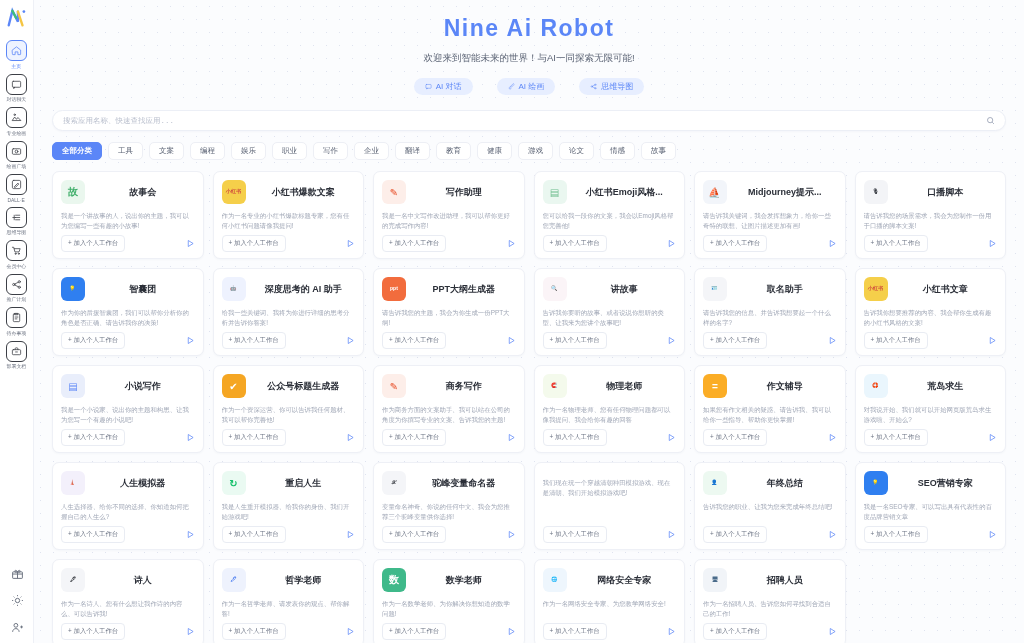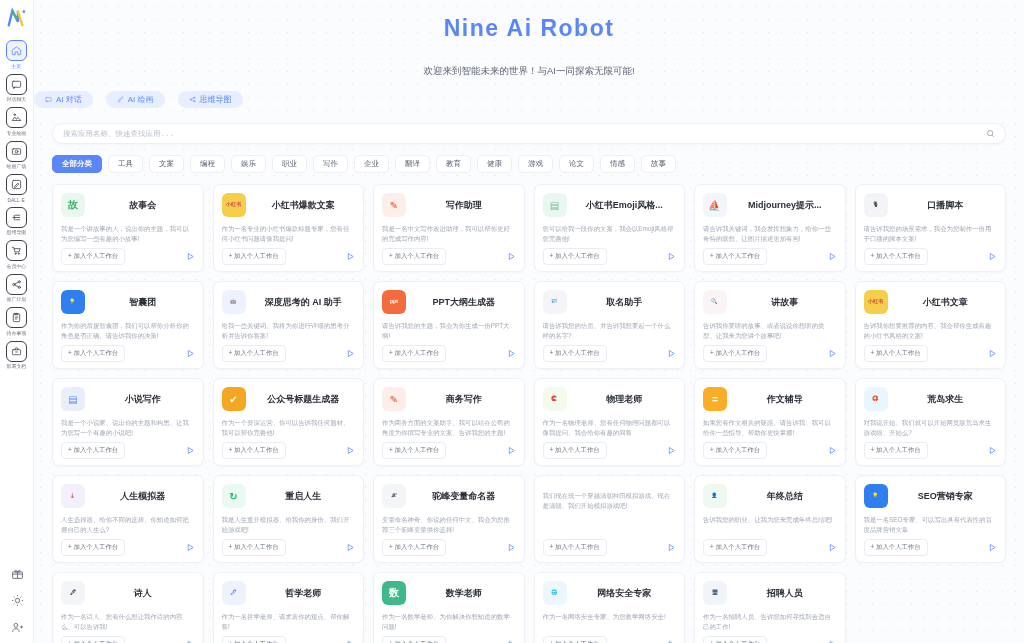--- a/index.html
+++ b/index.html
@@ -55,22 +55,22 @@
     flex: 1; height: 643px; overflow: hidden; position: relative;
     background-color: #fbfcfe;
     background-image: radial-gradient(#dfe3ef 0.9px, transparent 0.9px);
     background-size: 13px 13px;
   }
   .hero { padding: 16px 0 8px; text-align: center; }
   .hero-title {
     font-size: 23px; font-weight: 700; letter-spacing: 1.5px;
     color: #5b86f7; line-height: 1.1;
   }
-  .hero-sub { font-size: 9.5px; color: #5c6475; margin-top: 24px; }
-  .hero-pills { display: flex; gap: 13px; margin-top: 13px; }
+  .hero-sub { font-size: 9.5px; color: #5c6475; margin-top: 11px; }
+  .hero-pills { display: flex; gap: 24px; justify-content: center; margin-top: 13px; }
   .pill {
     background: #e7eeff; color: #5b86f7; border-radius: 10px;
     padding: 3px 11px; font-size: 8px; display: flex; align-items: center; gap: 4px;
     cursor: pointer;
   }
   .pill svg { display: block; }
 
   .searchwrap { padding: 7px 18px 0; }
   .searchbar {
     background: #fff; border: 1px solid #eceff6; border-radius: 14px;
@@ -458,50 +458,50 @@
        <button class="add-btn">+ 加入个人工作台</button>
        <span class="play-btn">
          <svg width="9" height="9" viewBox="0 0 24 24" fill="none" stroke="currentColor" stroke-width="2">
                 <path d="M6 4l13 8-13 8z"></path>
               </svg>
        </span>
      </div>
         </div>
         <div class="card">
           <div class="card-head">
+       <div class="card-icon" style="background:#fbf4f7;color:#e8b4c8;font-size:5.2px;line-height:1.1;text-align:center;">🔍</div>
+       <div class="card-title">讲故事</div>
+     </div>
+     <div class="card-desc">告诉我你要听的故事、或者说说你想听的类型、让我来为您讲个故事吧!</div>
+     <div class="card-foot">
+       <button class="add-btn">+ 加入个人工作台</button>
+       <span class="play-btn">
+         <svg width="9" height="9" viewBox="0 0 24 24" fill="none" stroke="currentColor" stroke-width="2">
+                <path d="M6 4l13 8-13 8z"></path>
+              </svg>
+       </span>
+     </div>
+        </div>
+        <div class="card">
+          <div class="card-head">
        <div class="card-icon" style="background:#f4f5f8;color:#1b1f26;font-size:5.2px;line-height:1.1;text-align:center;">🪪</div>
        <div class="card-title">取名助手</div>
      </div>
      <div class="card-desc">请告诉我您的信息、并告诉我想要起一个什么样的名字?</div>
      <div class="card-foot">
        <button class="add-btn">+ 加入个人工作台</button>
        <span class="play-btn">
          <svg width="9" height="9" viewBox="0 0 24 24" fill="none" stroke="currentColor" stroke-width="2">
                 <path d="M6 4l13 8-13 8z"></path>
               </svg>
        </span>
      </div>
         </div>
         <div class="card">
           <div class="card-head">
-       <div class="card-icon" style="background:#fbf4f7;color:#e8b4c8;font-size:5.2px;line-height:1.1;text-align:center;">🔍</div>
-       <div class="card-title">讲故事</div>
-     </div>
-     <div class="card-desc">告诉我你要听的故事、或者说说你想听的类型、让我来为您讲个故事吧!</div>
-     <div class="card-foot">
-       <button class="add-btn">+ 加入个人工作台</button>
-       <span class="play-btn">
-         <svg width="9" height="9" viewBox="0 0 24 24" fill="none" stroke="currentColor" stroke-width="2">
-                <path d="M6 4l13 8-13 8z"></path>
-              </svg>
-       </span>
-     </div>
-        </div>
-        <div class="card">
-          <div class="card-head">
        <div class="card-icon" style="background:#f5cf4a;color:#d04a3c;font-size:5.2px;line-height:1.1;text-align:center;">小红书</div>
        <div class="card-title">小红书文章</div>
      </div>
      <div class="card-desc">告诉我你想要推荐的内容、我会帮你生成有趣的小红书风格的文案!</div>
      <div class="card-foot">
        <button class="add-btn">+ 加入个人工作台</button>
        <span class="play-btn">
          <svg width="9" height="9" viewBox="0 0 24 24" fill="none" stroke="currentColor" stroke-width="2">
                 <path d="M6 4l13 8-13 8z"></path>
               </svg>

